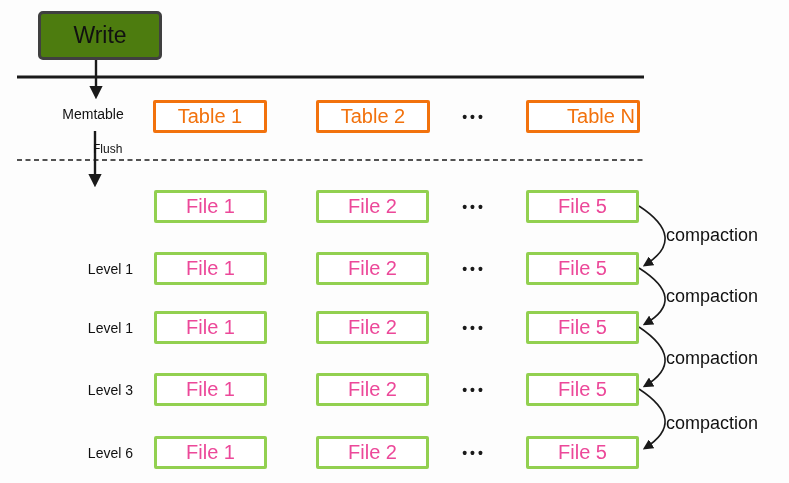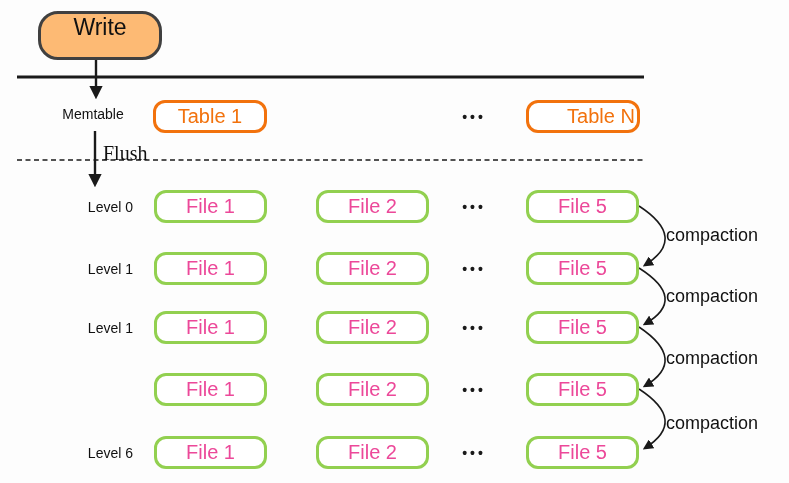--- a/index.html
+++ b/index.html
@@ -4,34 +4,34 @@
 <style>
   html,body{margin:0;padding:0;background:#ffffff;}
   #canvas{
     position:relative;width:789px;height:483px;background:#fdfdfd;
     font-family:"Liberation Sans",sans-serif;color:#111;overflow:hidden;
   }
   #overlay{position:absolute;left:0;top:0;width:789px;height:483px;z-index:1;}
   .abs{position:absolute;}
   .write-box{
     left:38px;top:11px;width:118px;height:43px;z-index:2;
-    border:3.5px solid #404040;border-radius:20px;background:#fdba74;
-    display:flex;justify-content:center;
+    border:3.5px solid #404040;border-radius:5px;background:#4d7c0f;
+    display:flex;align-items:center;justify-content:center;
     font-size:23px;color:#111;
   }
   .node{
-    height:33px;z-index:2;background:#fff;border-radius:12px;
+    height:33px;z-index:2;background:#fff;border-radius:2px;
     display:flex;align-items:center;justify-content:center;
     font-size:20px;box-sizing:border-box;
   }
   .table-box{border:3px solid #f2720d;color:#f2720d;width:114px;}
   .file-box{border:3px solid #92d050;color:#ec4899;width:113px;}
   .side-label{font-size:14px;color:#111;z-index:2;line-height:21px;}
   .memtable-label{left:45px;top:104px;width:96px;text-align:center;}
-  .flush-label{left:103px;top:142px;font-size:20px;z-index:2;font-family:Liberation Serif, serif;}
+  .flush-label{left:93px;top:142px;font-size:12px;z-index:2;}
   .level-label{left:30px;width:103px;text-align:right;}
   .dots{
     z-index:2;width:46px;text-align:center;color:#1a1a1a;
     font-size:14px;font-weight:bold;letter-spacing:3px;line-height:16px;
   }
   .compaction-label{left:666px;font-size:18px;color:#111;z-index:2;}
 </style>
 </head>
 <body>
 
@@ -59,41 +59,42 @@
   </svg>
 
   <div class="abs write-box">
     <span>Write</span>
   </div>
 
   <div class="abs side-label memtable-label">Memtable</div>
   <div class="abs flush-label">Flush</div>
 
   <div class="abs node table-box" style="left:153px;top:100px;">Table 1</div>
+  <div class="abs node table-box" style="left:316px;top:100px;">Table 2</div>
   <div class="abs dots" style="left:451px;top:109px;">•••</div>
   <div class="abs node table-box" style="left:526px;top:100px;padding-left:36px;">Table N</div>
 
-  <div class="abs side-label level-label" style="top:197px;">Level 0</div>
   <div class="abs node file-box" style="left:154px;top:190px;">File 1</div>
   <div class="abs node file-box" style="left:316px;top:190px;">File 2</div>
   <div class="abs dots" style="left:451px;top:199px;">•••</div>
   <div class="abs node file-box" style="left:526px;top:190px;">File 5</div>
 
   <div class="abs side-label level-label" style="top:259px;">Level 1</div>
   <div class="abs node file-box" style="left:154px;top:252px;">File 1</div>
   <div class="abs node file-box" style="left:316px;top:252px;">File 2</div>
   <div class="abs dots" style="left:451px;top:261px;">•••</div>
   <div class="abs node file-box" style="left:526px;top:252px;">File 5</div>
 
   <div class="abs side-label level-label" style="top:318px;">Level 1</div>
   <div class="abs node file-box" style="left:154px;top:311px;">File 1</div>
   <div class="abs node file-box" style="left:316px;top:311px;">File 2</div>
   <div class="abs dots" style="left:451px;top:320px;">•••</div>
   <div class="abs node file-box" style="left:526px;top:311px;">File 5</div>
 
+  <div class="abs side-label level-label" style="top:380px;">Level 3</div>
   <div class="abs node file-box" style="left:154px;top:373px;">File 1</div>
   <div class="abs node file-box" style="left:316px;top:373px;">File 2</div>
   <div class="abs dots" style="left:451px;top:382px;">•••</div>
   <div class="abs node file-box" style="left:526px;top:373px;">File 5</div>
 
   <div class="abs side-label level-label" style="top:443px;">Level 6</div>
   <div class="abs node file-box" style="left:154px;top:436px;">File 1</div>
   <div class="abs node file-box" style="left:316px;top:436px;">File 2</div>
   <div class="abs dots" style="left:451px;top:445px;">•••</div>
   <div class="abs node file-box" style="left:526px;top:436px;">File 5</div>

